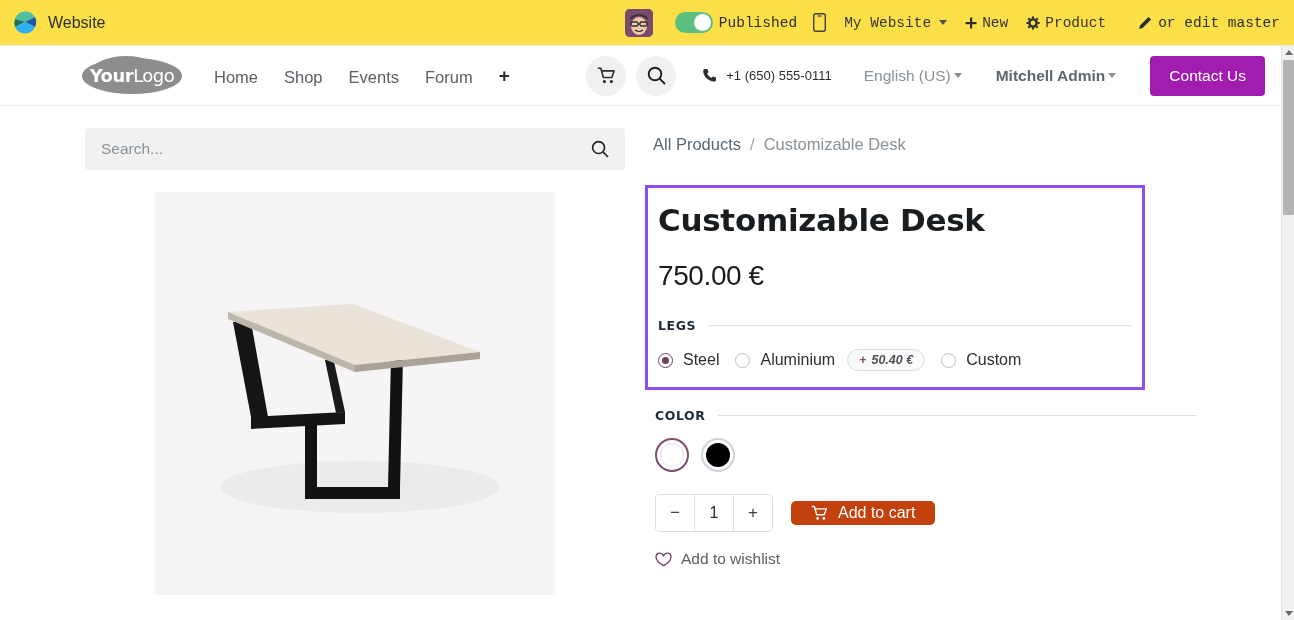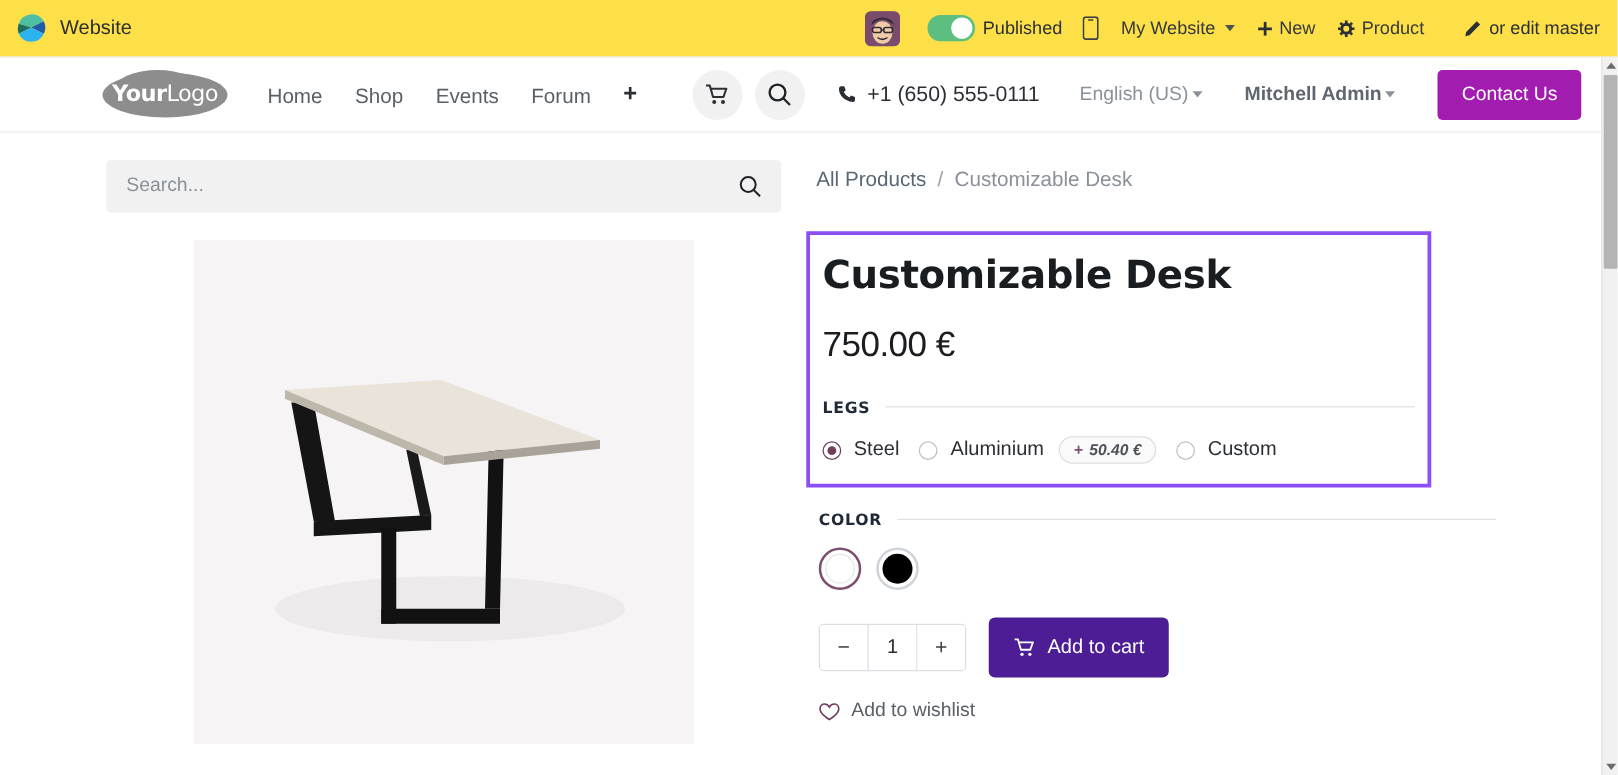--- a/index.html
+++ b/index.html
@@ -16,21 +16,21 @@
     width: 1294px; height: 46px;
     background: #fde047;
     border-bottom: 1px solid #e7e9ed;
     display: flex; align-items: center;
     font-size: 14.5px; color: #31363b;
   }
   .app-logo { margin-left: 12px; width: 26px; height: 26px; flex: none; }
   .app-name { margin-left: 10px; font-size: 16px; color: #2b2f33; }
   .sysmenu { display: flex; align-items: center; margin-left: 26px; gap: 26px; }
   .sysmenu-item { font-size: 14.5px; color: #34383c; cursor: pointer; }
-  .sysbar-right { margin-left: auto; display: flex; align-items: center; height: 46px; }
+  .sysbar-right { margin-left: auto; display: flex; align-items: center; height: 46px; font-family: Liberation Mono, monospace; }
   .avatar {
     width: 28px; height: 28px; border-radius: 5px; overflow: hidden;
     background: #7a4b6b; flex: none; margin-right: 22px;
   }
   .pub-toggle { display: flex; align-items: center; gap: 6px; margin-right: 16px; cursor: pointer; }
   .pub-switch {
     width: 38px; height: 21px; border-radius: 11px; background: #5cbf7f;
     position: relative; flex: none;
   }
   .pub-switch::after {
@@ -88,21 +88,21 @@
   .site-nav a { font-size: 16.5px; color: #5a6066; text-decoration: none; cursor: pointer; }
   .nav-plus { font-size: 19px; color: #2b2f33; font-weight: 700; cursor: pointer; }
   .header-right { margin-left: auto; display: flex; align-items: center; margin-right: 16px; }
   .circ-btn {
     width: 40px; height: 40px; border-radius: 50%; background: #f1f1f1;
     display: flex; align-items: center; justify-content: center;
     margin-left: 10px; cursor: pointer; color: #2b2f33;
   }
   .phone {
     display: flex; align-items: center; gap: 9px; margin-left: 26px;
-    font-size: 17px; color: #2b2f33; cursor: pointer;
+    font-size: 13px; color: #2b2f33; cursor: pointer;
   }
   .lang {
     display: flex; align-items: center; margin-left: 32px;
     font-size: 15.5px; color: #8a9199; cursor: pointer;
   }
   .user-menu {
     display: flex; align-items: center; margin-left: 34px;
     font-size: 15.5px; color: #60666e; font-weight: 700; cursor: pointer;
   }
   .contact-btn {
@@ -201,22 +201,22 @@
     color: #3b4045; font-size: 17px; cursor: pointer; background: #fff; border: 0;
     font-family: "Liberation Sans", sans-serif;
   }
   .qty-val {
     width: 40px; height: 100%; text-align: center; border: 0;
     border-left: 1px solid #dbdfe3; border-right: 1px solid #dbdfe3;
     font-size: 16px; color: #2b2f33; outline: none;
     font-family: "Liberation Sans", sans-serif;
   }
   .addcart {
-    background: #4c1d95; color: #fff; border: 0; border-radius: 5px;
-    height: 48px; padding: 0 20px; display: flex; align-items: center; gap: 10px;
+    background: #c2410c; color: #fff; border: 0; border-radius: 5px;
+    height: 24px; padding: 0 20px; display: flex; align-items: center; gap: 10px;
     font-size: 16px; cursor: pointer; font-family: "Liberation Sans", sans-serif;
   }
   .wishlist {
     margin-top: 18px; padding-left: 10px; display: flex; align-items: center; gap: 9px;
     font-size: 15.5px; color: #5a6066; cursor: pointer;
   }
 
   
   .scrollbar {
     position: absolute; right: 0; top: 46px; width: 13px; height: 574px;

